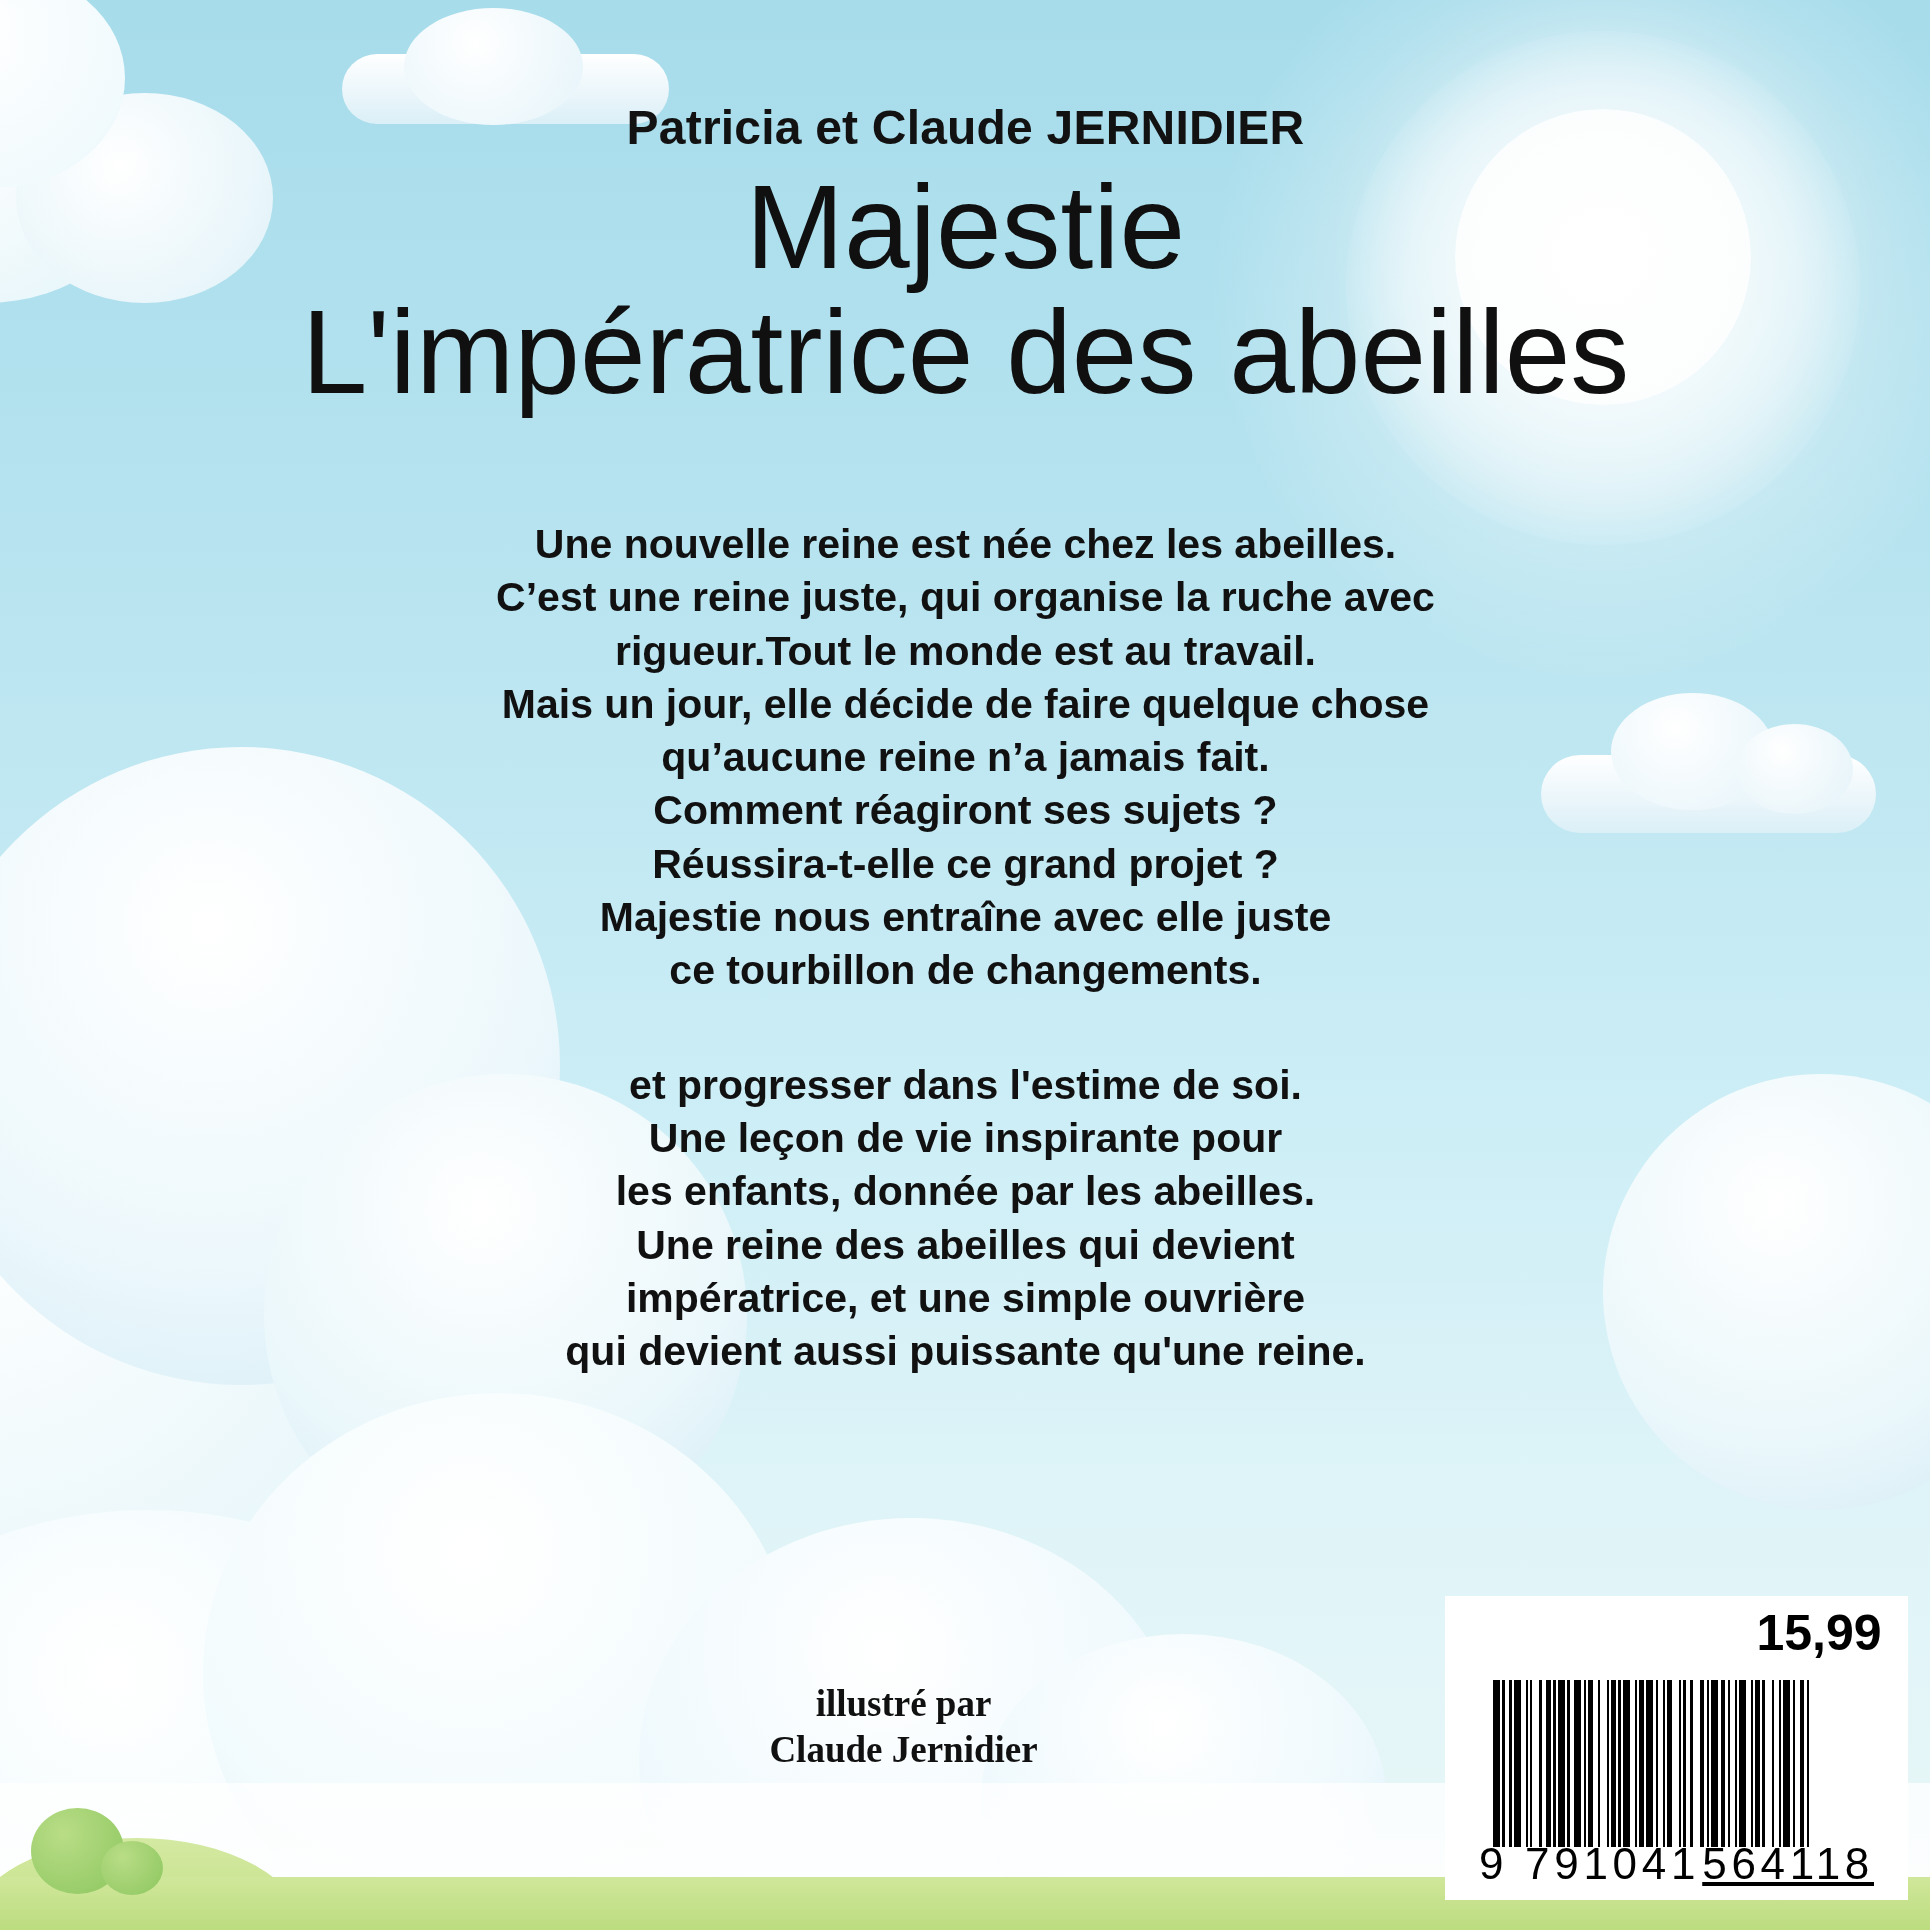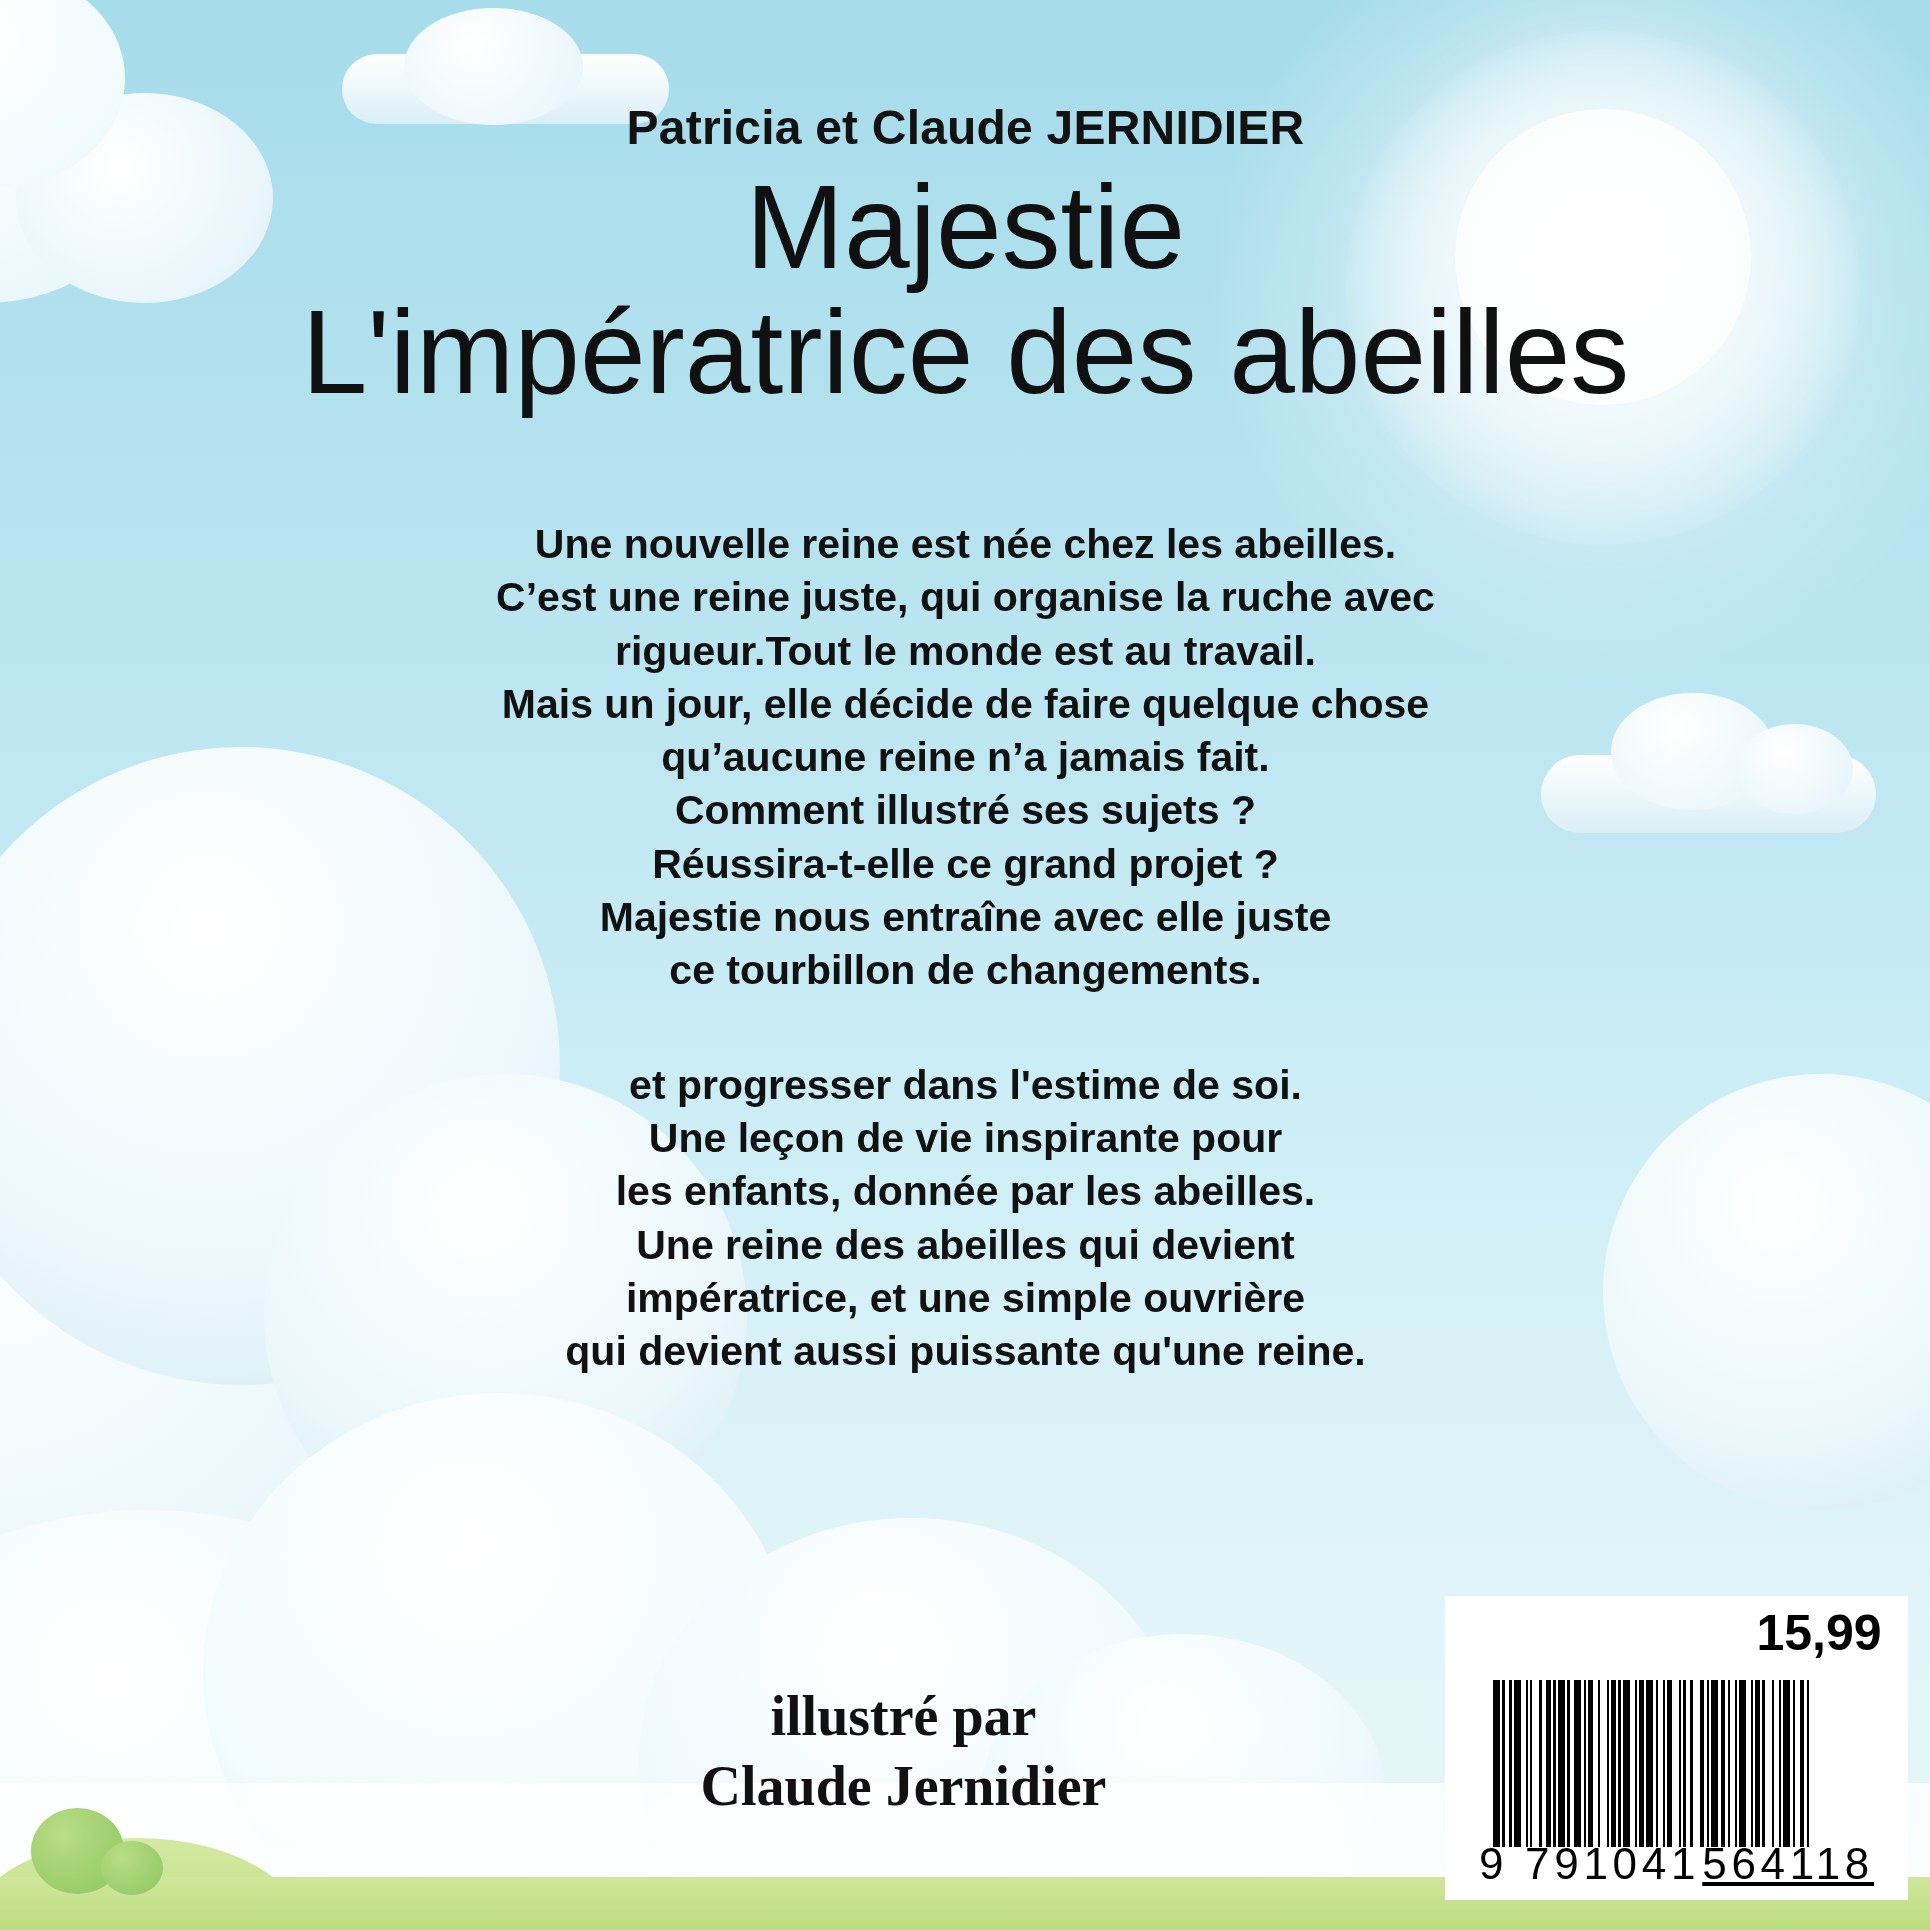--- a/index.html
+++ b/index.html
@@ -114,21 +114,21 @@
   .blurb p { margin: 0; }
   .blurb .gap { height: 61px; }
 
   .illus {
     position: absolute;
     left: 592px;
     top: 1681px;
     width: 623px;
     text-align: center;
     font-family: "Liberation Serif", serif;
-    font-size: 56px;
+    font-size: 37px;
     font-weight: 700;
     color: #111111;
     line-height: 1.25;
   }
 
   
   .barcode-box {
     position: absolute;
     right: 23px;
     bottom: 31px;
@@ -236,21 +236,21 @@
       <span class="l1">Majestie</span>
       <span class="l2">L'impératrice des abeilles</span>
     </div>
 
     <div class="blurb">
       <p>Une nouvelle reine est née chez les abeilles.</p>
       <p>C’est une reine juste, qui organise la ruche avec</p>
       <p>rigueur.Tout le monde est au travail.</p>
       <p>Mais un jour, elle décide de faire quelque chose</p>
       <p>qu’aucune reine n’a jamais fait.</p>
-      <p>Comment illustré ses sujets ?</p>
+      <p>Comment réagiront ses sujets ?</p>
       <p>Réussira-t-elle ce grand projet ?</p>
       <p>Majestie nous entraîne avec elle juste</p>
       <p>ce tourbillon de changements.</p>
       <div class="gap"></div>
       <p>et progresser dans l'estime de soi.</p>
       <p>Une leçon de vie inspirante pour</p>
       <p>les enfants, donnée par les abeilles.</p>
       <p>Une reine des abeilles qui devient</p>
       <p>impératrice, et une simple ouvrière</p>
       <p>qui devient aussi puissante qu'une reine.</p>

